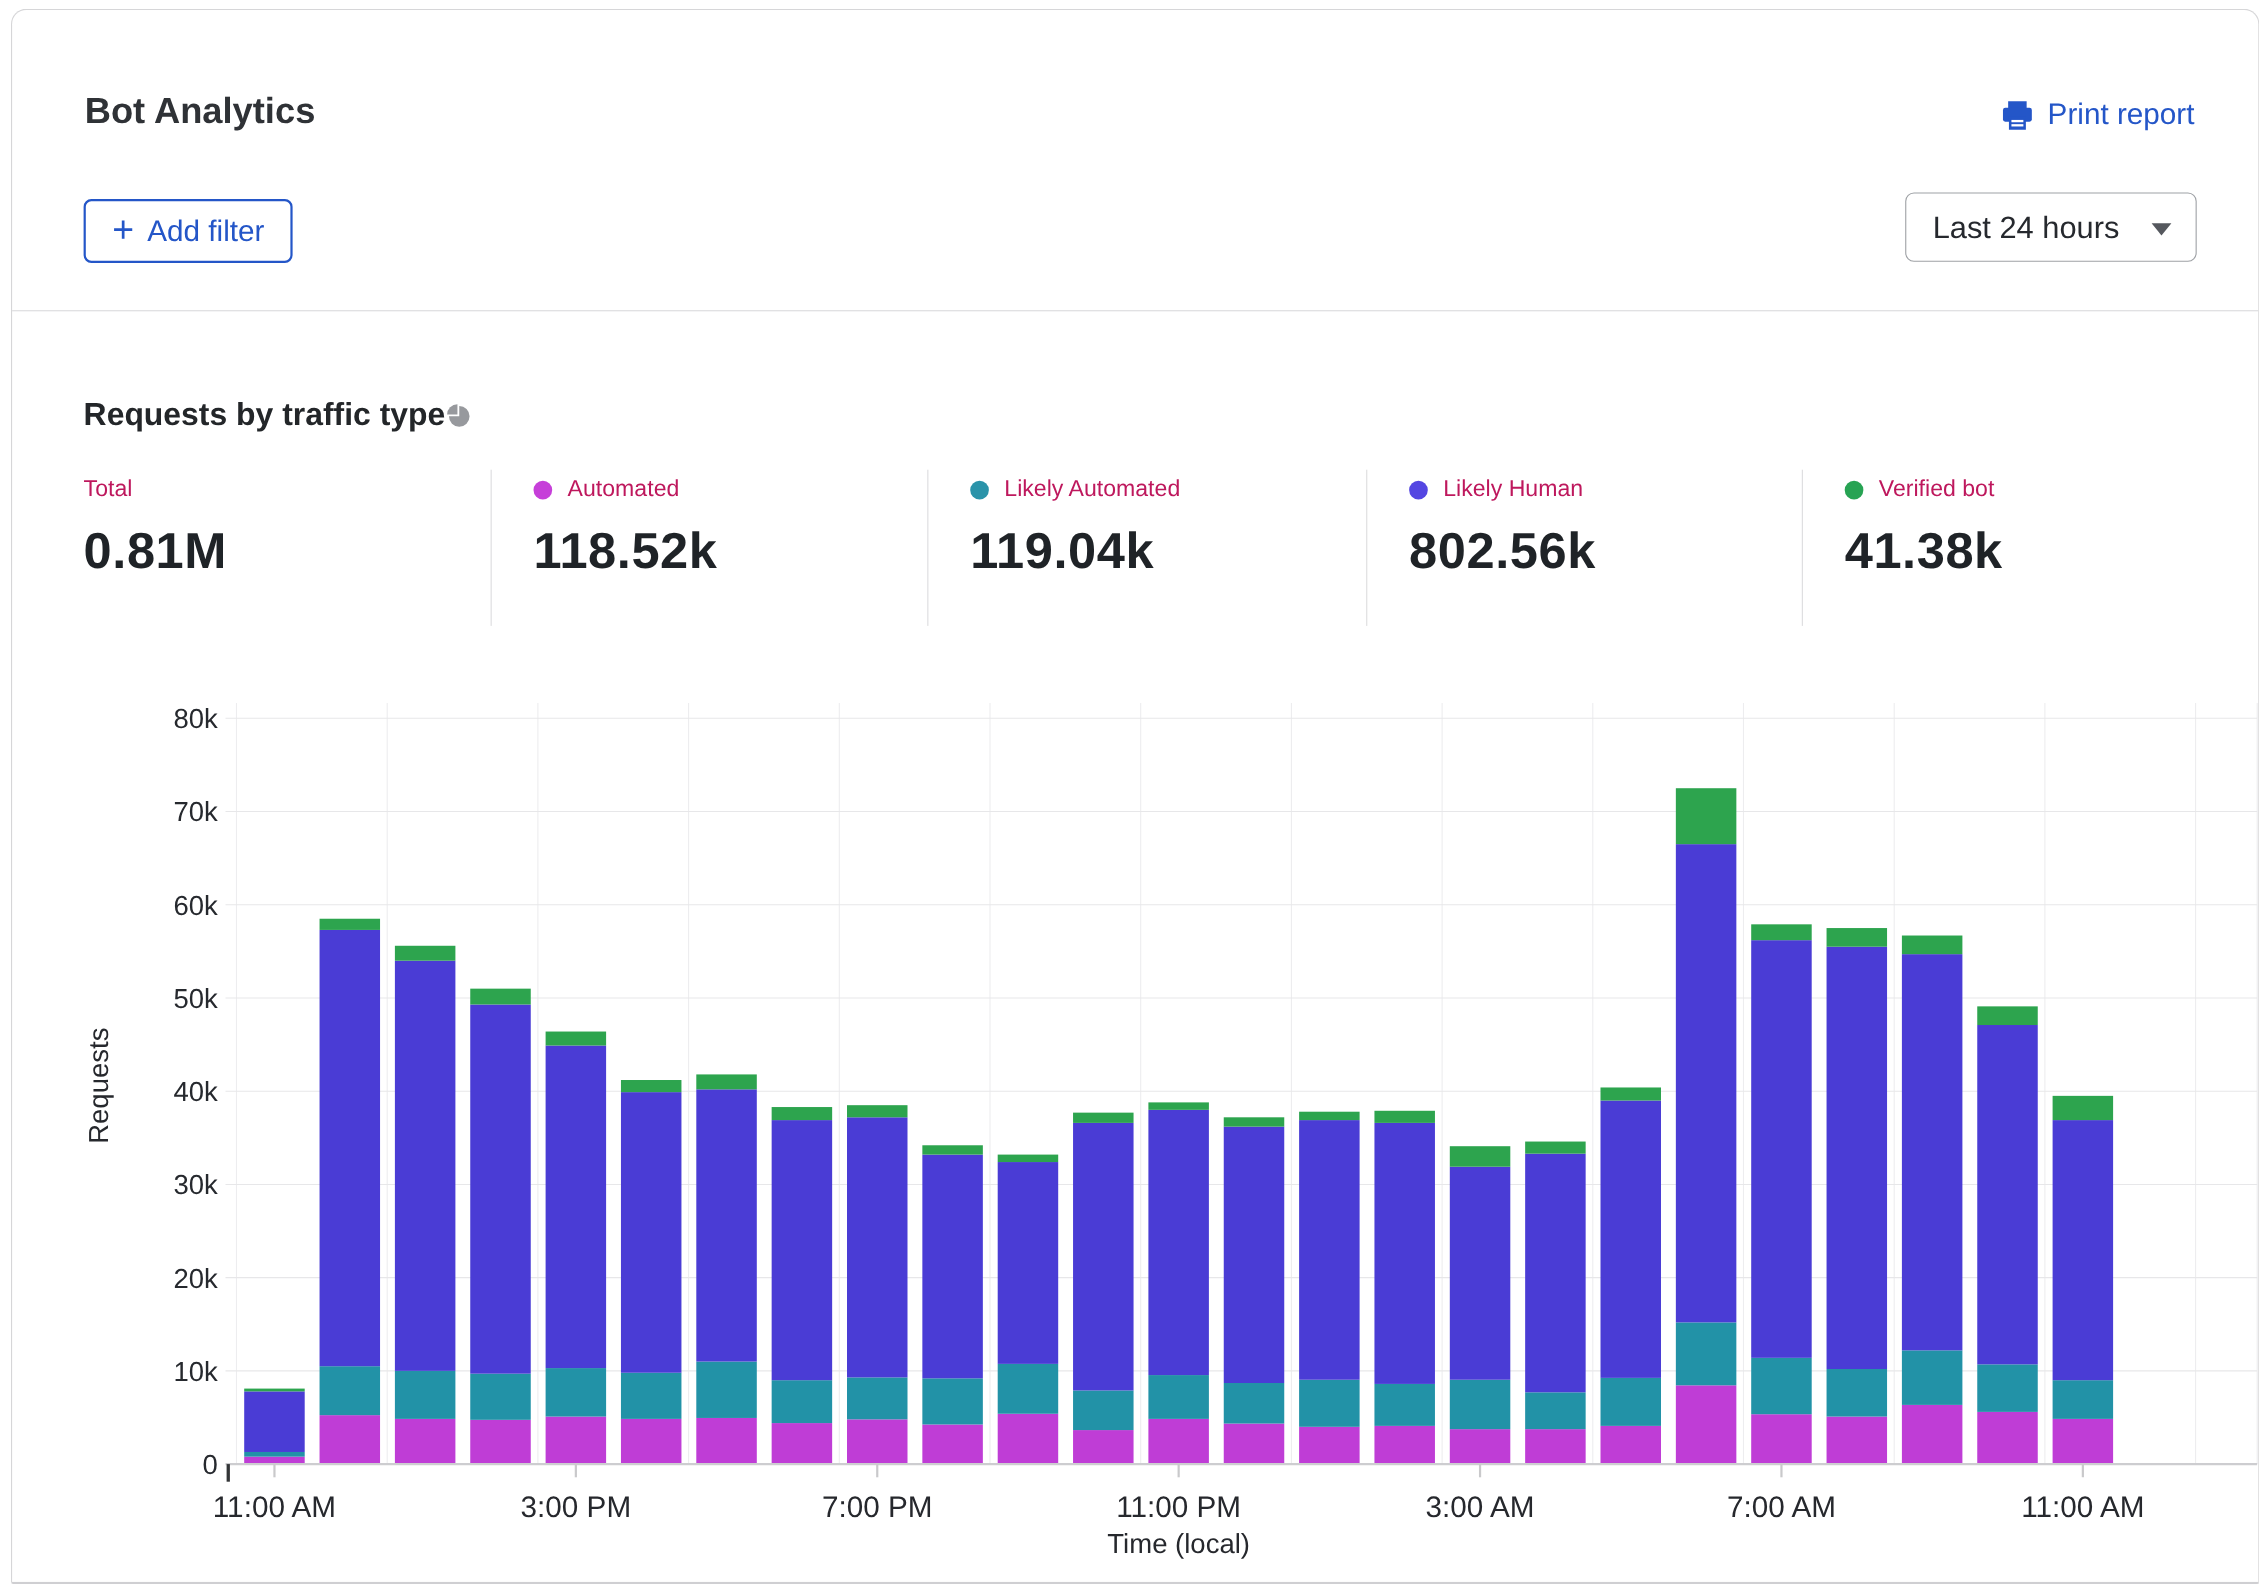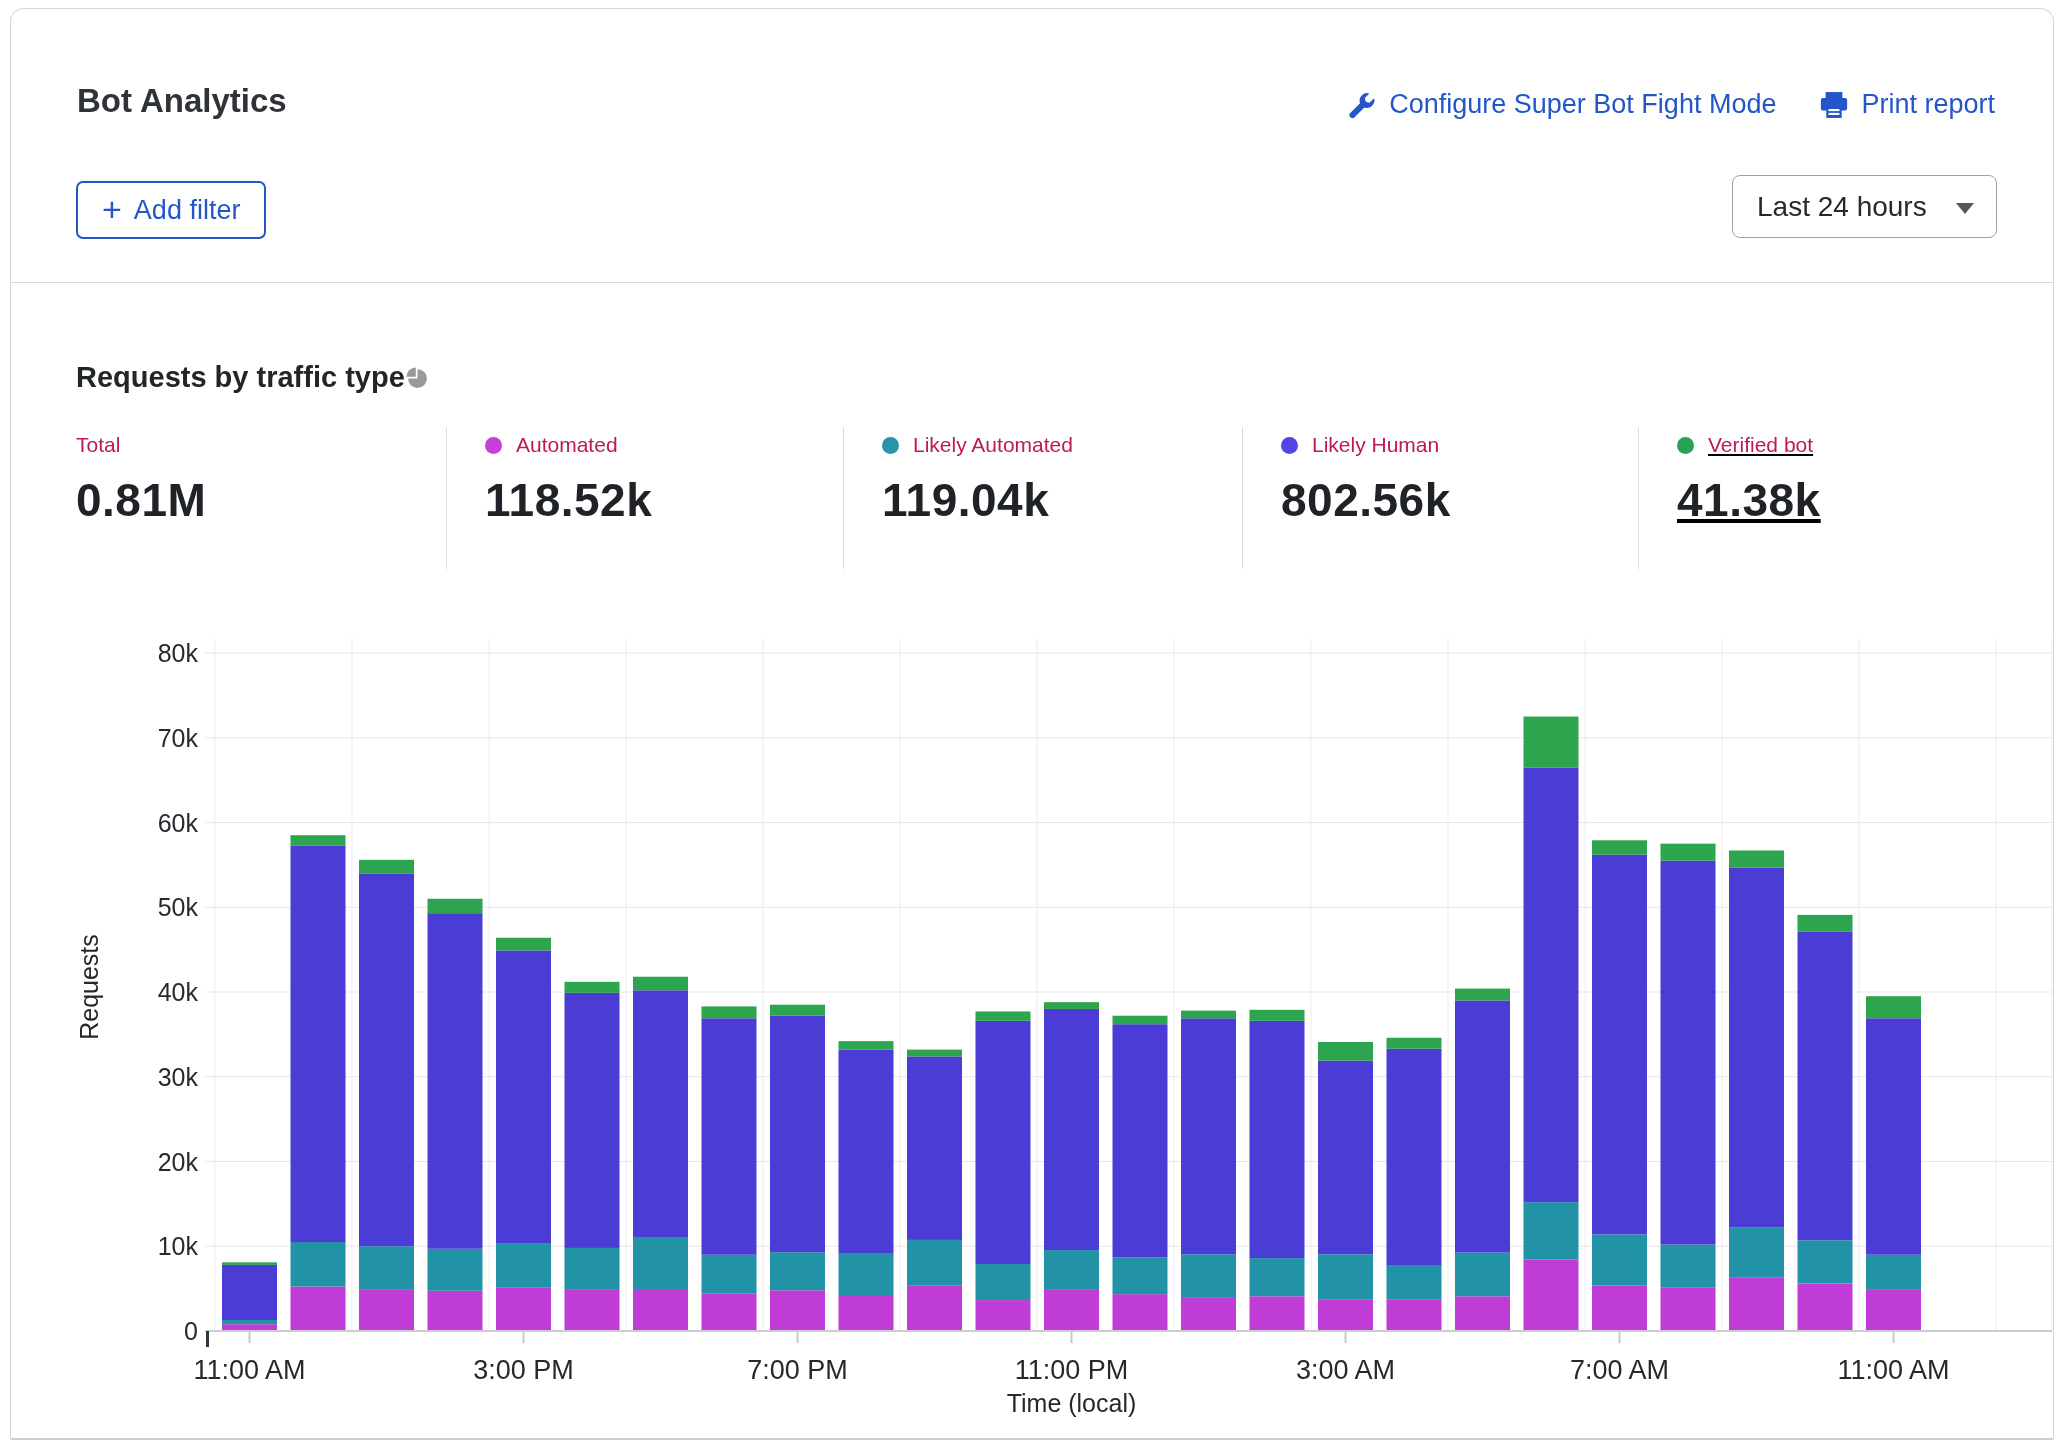--- a/index.html
+++ b/index.html
@@ -33,28 +33,20 @@
 <body>
 
 <div class="card">
 
   <h1 class="page-title">Bot Analytics</h1>
 
   <div class="hdr-links">
     <a class="hdr-link">
       <span style="display:inline-flex;">
         <svg width="28" height="28" viewBox="0 0 16 16" fill="#2456C8">
-          <path d="M14.9 4.1a4.3 4.3 0 0 1-5.55 5.35L3.9 14.9a1.75 1.75 0 1 1-2.47-2.47l5.45-5.46A4.3 4.3 0 0 1 12.2 1.4L9.6 4l.55 2.1 2.1.55 2.65-2.55z"></path>
-        </svg>
-      </span>
-      <span>Configure Super Bot Fight Mode</span>
-    </a>
-    <a class="hdr-link">
-      <span style="display:inline-flex;">
-        <svg width="28" height="28" viewBox="0 0 16 16" fill="#2456C8">
           <rect x="3.2" y="0.6" width="9.6" height="3.6"></rect>
           <rect x="0.5" y="4" width="15" height="7.2" rx="1.2"></rect>
           <rect x="3.6" y="8.6" width="8.8" height="6.8"></rect>
           <rect x="4.9" y="10.3" width="6.2" height="1.2" fill="#ffffff"></rect>
           <rect x="4.9" y="12.5" width="6.2" height="1.2" fill="#ffffff"></rect>
         </svg>
       </span>
       <span>Print report</span>
     </a>
   </div>
@@ -109,21 +101,21 @@
 
   <div class="stat" style="left:1270px;">
     <div class="lbl">
       <span class="dot" style="background: rgb(84, 70, 226);"></span>
       <span>Likely Human</span>
     </div>
     <div class="val">802.56k</div>
   </div>
   <div class="stat-divider" style="left:1627px;"></div>
 
-  <div class="stat" style="left:1666px;text-decoration:underline;">
+  <div class="stat" style="left:1666px;">
     <div class="lbl">
       <span class="dot" style="background: rgb(39, 163, 83);"></span>
       <span>Verified bot</span>
     </div>
     <div class="val">41.38k</div>
   </div>
 
 </div>
 
 <svg id="chart-svg" width="2062" height="1450" viewBox="0 0 2062 1450">

